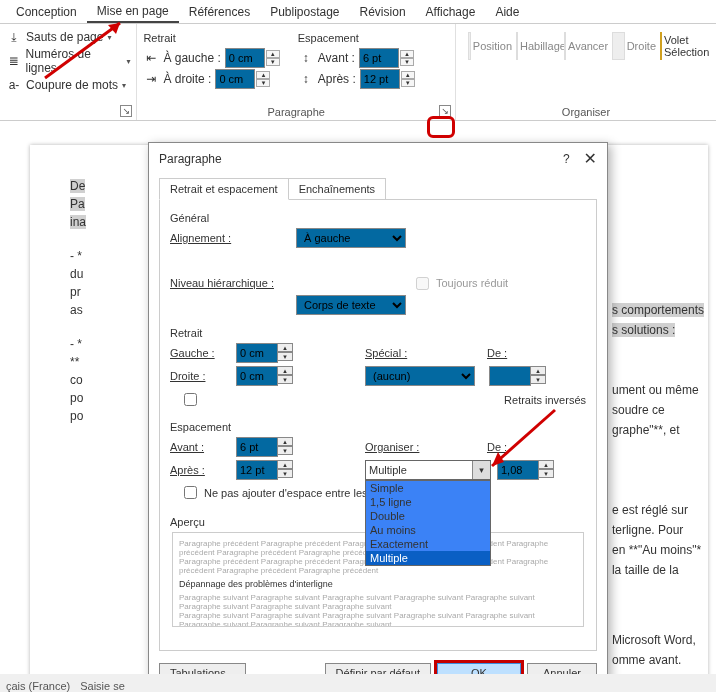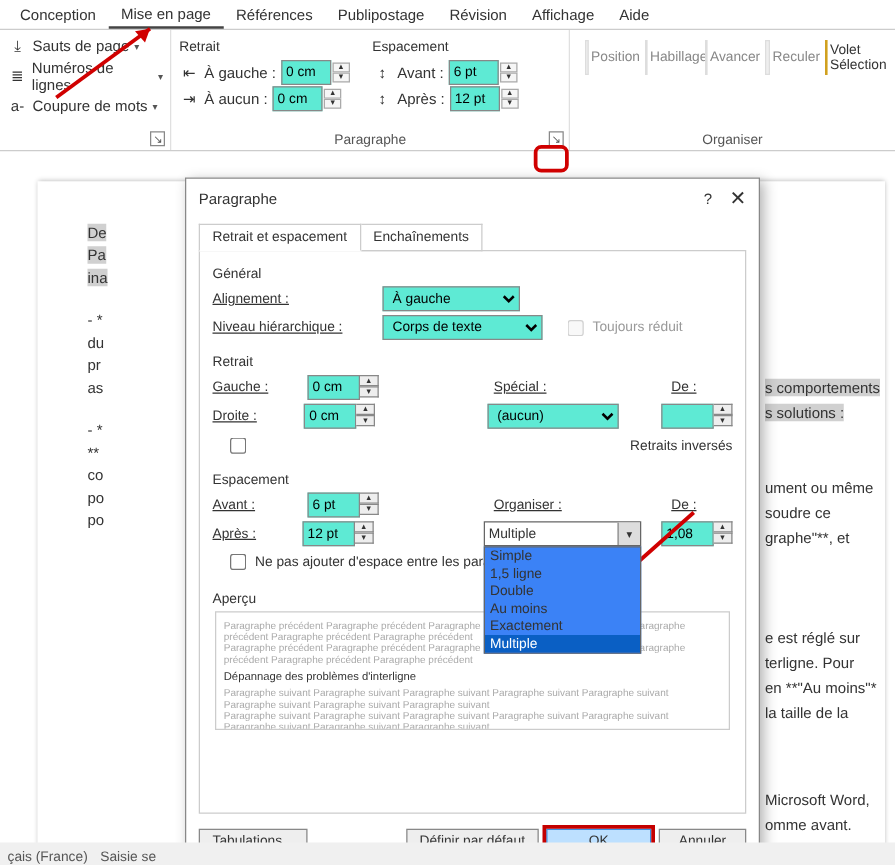--- a/index.html
+++ b/index.html
@@ -38,23 +38,23 @@
   .dialog-title { display:flex; align-items:center; justify-content:space-between; padding:6px 10px; font-size:12px; }
   .dialog-title .right { display:flex; gap:14px; align-items:center; }
   .closex { font-size:16px; cursor:pointer; }
   .dialog-tabs { display:flex; margin:4px 10px 0 10px; }
   .dtab { padding:4px 10px; border:1px solid #ccc; font-size:11px; }
   .dtab.active { border-bottom:1px solid #fff; background:#fff; position:relative; z-index:2; }
   .dtab + .dtab { border-left:none; }
   .dialog-body { border:1px solid #ccc; margin:0 10px 6px 10px; flex:1; padding:8px 10px; position:relative; margin-top:-1px; }
   
   .section-title { font-size:11px; color:#333; margin:4px 0 4px 0; }
-  .form-row { display:flex; align-items:center; gap:16px; margin:3px 0; }
+  .form-row { display:flex; align-items:center; gap:6px; margin:3px 0; }
   .lbl { width:120px; text-decoration:underline; text-decoration-style:solid; font-size:11px; }
-  select, input[type=text] { border:1px solid #888; height:20px; font-size:11px; padding-left:3px; background:#5eead4; }
+  select, input[type=text] { border:1px solid #888; height:20px; font-size:11px; padding-left:3px; background:#0369a1; }
   .spinw { display:flex; }
   .spinw input { width:42px; }
   .spinw .sbtns { display:flex; flex-direction:column; }
   .spinw .sbtns div { width:15px; height:9px; border:1px solid #888; border-left:none; font-size:7px; text-align:center; line-height:7px; background:#eee;}
   .chk { display:flex; align-items:center; gap:4px; font-size:11px; }
   .chk input { width:13px; height:13px; }
   
   fieldset.preview { border:1px solid #ccc; padding:6px; font-size:8px; color:#aaa; height:95px; overflow:hidden; }
   
   .dropdown-list { position:absolute; border:1px solid #666; background:#3b82f6; width:126px; font-size:11px; z-index:50; }
@@ -115,21 +115,21 @@
           <div class="spin-ribbon">
               <input type="text" value="0 cm" style="">
               <div class="spin-btns">
                 <div>▴</div>
                 <div>▾</div>
               </div>
             </div>
         </div>
         <div class="rbtn-row">
             <span class="icon">⇥</span>
-            <span>À aucun :</span>
+            <span>À droite :</span>
           <div class="spin-ribbon">
               <input type="text" value="0 cm" style="">
               <div class="spin-btns">
                 <div>▴</div>
                 <div>▾</div>
               </div>
             </div>
         </div>
       </div>
       <div>
@@ -170,21 +170,21 @@
       <div class="obtn">
           <div class="oicon"></div>
           <span>Habillage</span>
         </div>
       <div class="obtn">
           <div class="oicon"></div>
           <span>Avancer</span>
         </div>
       <div class="obtn">
           <div class="oicon"></div>
-          <span>Reculer</span>
+          <span>Droite</span>
         </div>
       <div class="obtn active">
           <div class="oicon" style="background:#fde9a0;border-color:#d0a020;"></div>
           <span>Volet Sélection</span>
         </div>
     </div>
     <div class="rgroup-title">Organiser</div>
   </div>
 </div>
 
@@ -229,21 +229,21 @@
     <div class="dtab">Enchaînements</div>
   </div>
   <div class="dialog-body">
     <div class="section-title">Général</div>
     <div class="form-row">
       <span class="lbl">Alignement :</span>
       <select style="width:110px;"><option>À gauche</option></select>
     </div>
     <div class="form-row">
       <span class="lbl">Niveau hiérarchique :</span>
-      <select style="width:128px;"><option>Corps de texte</option></select>
+      <select style="width:110px;margin-top:44px;"><option>Corps de texte</option></select>
       <label class="chk" style="color:#999;">
           <input type="checkbox" disabled="" style="">
           <span>Toujours réduit</span>
         </label>
     </div>
 
     <div class="section-title" style="margin-top:12px;">Retrait</div>
     <div class="form-row">
       <span class="lbl" style="width:60px;">Gauche :</span>
       <div class="spinw">

